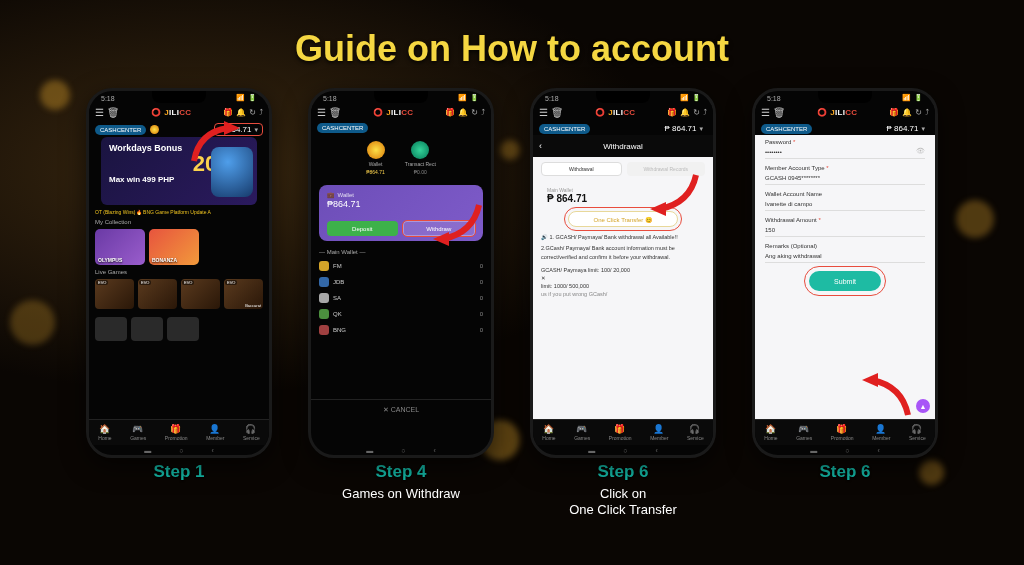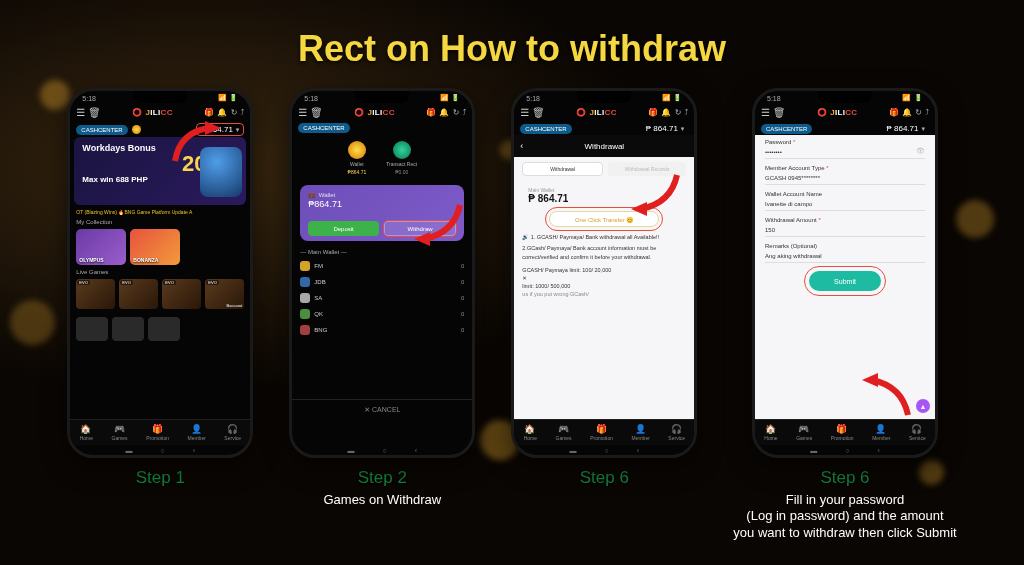--- a/index.html
+++ b/index.html
@@ -149,21 +149,21 @@
   right: 0;
   height: 10px;
   display: flex;
   justify-content: center;
   gap: 28px;
   align-items: center;
   color: #666;
   font-size: 7px;
 }
 .promo {
-  margin: 2px 4px;
+  margin: 2px 12px;
   height: 68px;
   background: linear-gradient(135deg, #1a1440, #2b1a5e);
   border-radius: 6px;
   padding: 6px 8px;
   color: #fff;
   position: relative;
 }
 .promo-title { font-size: 9px; font-weight: bold; }
 .promo-pct { font-size: 22px; font-weight: 900; color: #fcd34d; line-height: 1; text-align: right; }
 .promo-sub { font-size: 8px; font-weight: bold; }
@@ -395,23 +395,23 @@
   color: #fff;
   border-radius: 10px;
   display: flex;
   align-items: center;
   justify-content: center;
   font-size: 7px;
   outline: 1.5px solid #e84c3d;
   outline-offset: 4px;
 }
 .step-label {
-  margin-top: 10px;
-  color: #15803d;
-  font-weight: normal;
+  margin-top: 4px;
+  color: #14b8a6;
+  font-weight: bold;
   font-size: 17px;
   text-shadow: 0 1px 2px #000;
 }
 .step-caption {
   margin-top: 4px;
   color: #fff;
   font-size: 13px;
   text-align: center;
   max-width: 230px;
   line-height: 1.25;
@@ -439,21 +439,21 @@
 </head>
 <body>
 
 <div class="bokeh" style="top:80px;left:40px;width:30px;height:30px;background:rgba(245,180,50,0.35)"></div>
 <div class="bokeh" style="top:300px;left:10px;width:45px;height:45px;background:rgba(245,180,50,0.25)"></div>
 <div class="bokeh" style="top:200px;right:30px;width:38px;height:38px;background:rgba(245,180,50,0.3)"></div>
 <div class="bokeh" style="top:420px;left:480px;width:40px;height:40px;background:rgba(245,180,50,0.35)"></div>
 <div class="bokeh" style="top:140px;left:500px;width:20px;height:20px;background:rgba(245,180,50,0.3)"></div>
 <div class="bokeh" style="top:460px;right:80px;width:25px;height:25px;background:rgba(245,180,50,0.3)"></div>
 
-<h1 class="title">Rect on How to withdraw</h1>
+<h1 class="title">Guide on How to account</h1>
 
 <div class="phones-row">
 
   <div class="phone-col">
     <div class="phone">
       <div class="notch"></div>
       <div class="status-bar">
         <span>5:18</span>
           <span class="icons"><span>📶</span><span>🔋</span></span>
       </div>
@@ -473,21 +473,21 @@
         <div style="flex:1"></div>
         <div class="balance-box hl">
           <span>₱ 864.71</span>
           <span class="chev">▾</span>
         </div>
       </div>
       <div class="screen-inner">
         <div class="promo">
           <div class="promo-title">Workdays Bonus</div>
           <div class="promo-pct">200%</div>
-          <div class="promo-sub">Max win 688 PHP</div>
+          <div class="promo-sub">Max win 499 PHP</div>
           <div class="promo-char"></div>
         </div>
         <div class="ticker">OT (Blazing Wins)    🔥BNG Game Platform Update A</div>
         <div class="section-label">My Collection</div>
         <div class="thumb-row">
           <div class="thumb olympus">
               <span class="label">OLYMPUS</span>
             </div>
           <div class="thumb bonanza">
               <span class="label">BONANZA</span>
@@ -634,21 +634,21 @@
       <div class="android-nav">
           <span>▬</span>
           <span>○</span>
           <span>‹</span>
         </div>
       <svg class="arrow" style="top:108px;left:120px;width:60px;height:50px">
         <path d="M 48 6 Q 42 34 12 40" stroke="#e02020" stroke-width="6" fill="none"></path>
         <polygon points="18,33 2,40 18,47" fill="#e02020"></polygon>
       </svg>
     </div>
-    <div class="step-label">Step 2</div>
+    <div class="step-label">Step 4</div>
     <div class="step-caption">Games on Withdraw</div>
   </div>
 
   <div class="phone-col">
     <div class="phone">
       <div class="notch"></div>
       <div class="status-bar">
         <span>5:18</span>
           <span class="icons"><span>📶</span><span>🔋</span></span>
       </div>
@@ -721,20 +721,21 @@
           <span>▬</span>
           <span>○</span>
           <span>‹</span>
         </div>
       <svg class="arrow" style="top:78px;left:115px;width:60px;height:50px">
         <path d="M 48 6 Q 42 34 12 40" stroke="#e02020" stroke-width="6" fill="none"></path>
         <polygon points="18,33 2,40 18,47" fill="#e02020"></polygon>
       </svg>
     </div>
     <div class="step-label">Step 6</div>
+    <div class="step-caption">Click on<br>One Click Transfer</div>
   </div>
 
   <div class="phone-col">
     <div class="phone">
       <div class="notch"></div>
       <div class="status-bar">
         <span>5:18</span>
           <span class="icons"><span>📶</span><span>🔋</span></span>
       </div>
       <div class="topbar">
@@ -807,16 +808,15 @@
           <span>▬</span>
           <span>○</span>
           <span>‹</span>
         </div>
       <svg class="arrow" style="top:280px;left:105px;width:60px;height:50px">
         <path d="M 48 44 Q 42 15 12 9" stroke="#e02020" stroke-width="6" fill="none"></path>
         <polygon points="18,2 2,9 18,16" fill="#e02020"></polygon>
       </svg>
     </div>
     <div class="step-label">Step 6</div>
-    <div class="step-caption">Fill in your password<br>(Log in password) and the amount<br>you want to withdraw then click Submit</div>
   </div>
 
 </div>
 
 </body></html>

